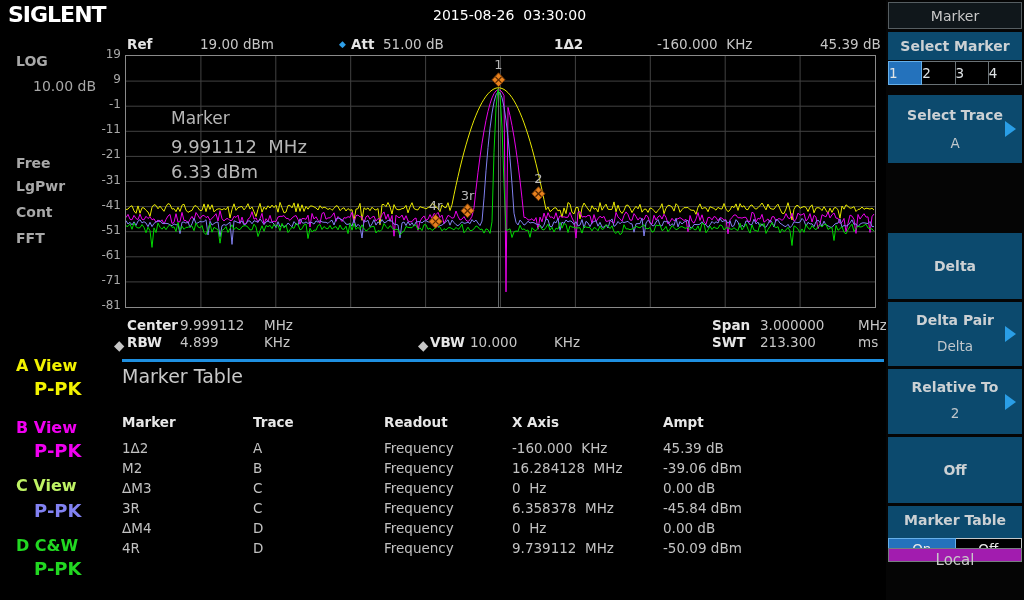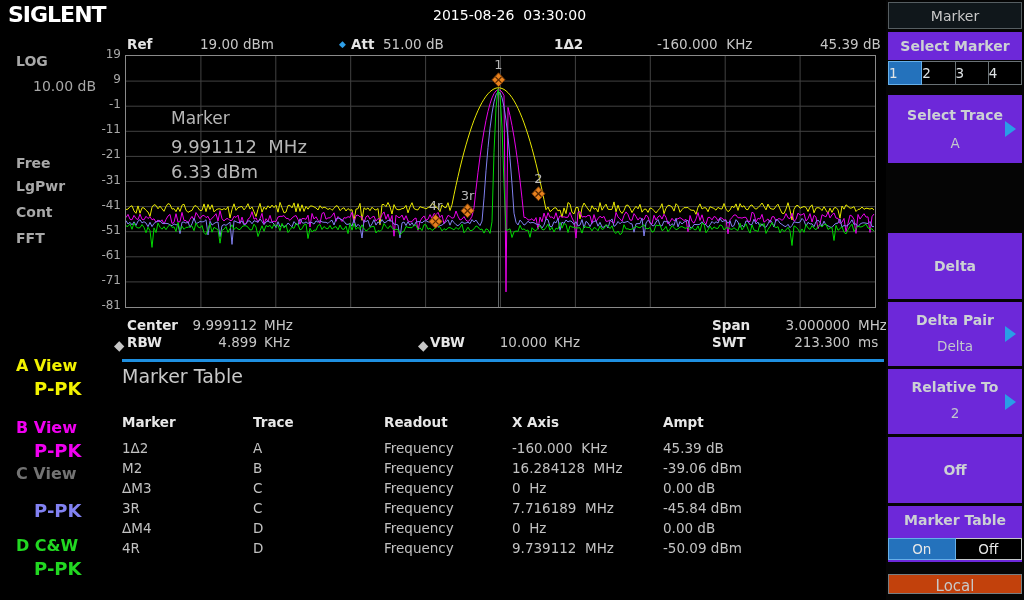--- a/index.html
+++ b/index.html
@@ -23,31 +23,31 @@
 
   
   #plot{position:absolute;left:125px;top:55px;width:749px;height:251px;border:1px solid #8a8a8a;background:#000;}
   #plot svg{display:block;}
   .ytick{position:absolute;left:88px;width:33px;text-align:right;font-size:12px;color:#a8a8a8;}
   .mrk-info{position:absolute;color:#b6b6b6;white-space:pre;}
 
   
   .ft{position:absolute;font-size:13.5px;color:#c6c6c6;white-space:pre;}
   .ft.b{font-weight:bold;color:#e6e6e6;}
-  .ft.num{text-align:right;}
+  .ft.num{text-align:left;}
   #sep-line{position:absolute;left:122px;top:359px;width:762px;height:3px;background:#1e8fe0;}
 
   
   #mt-title{position:absolute;left:122px;top:365px;font-size:19px;color:#c8c8c8;}
   .mth{position:absolute;top:414px;font-size:13.5px;font-weight:bold;color:#e8e8e8;white-space:pre;}
   .mtc{position:absolute;font-size:13.5px;color:#c2c2c2;white-space:pre;}
 
   
   #sidebar{position:absolute;left:886px;top:0;width:138px;height:600px;background:#050505;}
-  .sbox{position:absolute;left:2px;width:134px;background:#6d28d9;color:#ccd1d4;
+  .sbox{position:absolute;left:2px;width:134px;background:#0c4a6e;color:#ccd1d4;
         text-align:center;box-sizing:border-box;}
   .sbox .lbl{font-size:14px;font-weight:bold;}
   .sbox .val{font-size:13.5px;color:#c2c8cc;}
   .sb-blue{background:#2065a8;}
   .arrow{position:absolute;right:6px;top:50%;margin-top:-8px;width:0;height:0;
          border-top:8px solid transparent;border-bottom:8px solid transparent;
          border-left:11px solid #2a9ee6;}
   #sb-title{top:2px;height:27px;line-height:27px;background:#10171b;border:1px solid #565e62;
             font-size:14px;color:#c8c8c8;}
   #sm-label{top:32px;height:28px;line-height:28px;}
@@ -58,21 +58,21 @@
   #normal-box{top:166px;height:64px;line-height:64px;} #normal-box .lbl{color:#e8eef2;}
   #delta-box{top:233px;height:66px;line-height:66px;}
   #dp-box{top:302px;height:64px;} .two .lbl{margin-top:10px;} .two .val{margin-top:10px;}
   #rt-box{top:369px;height:65px;}
   #off-box{top:437px;height:66px;line-height:66px;}
   #mtb-box{top:506px;height:56px;} #mtb-box .lbl{margin-top:6px;}
   #mtb-toggle{position:absolute;left:0;bottom:2px;width:134px;height:22px;display:flex;}
   .tg{flex:1;line-height:20px;font-size:13.5px;color:#e8e8e8;box-sizing:border-box;}
   #tg-on{background:#2472bc;border:1px solid #66b0ea;}
   #tg-off{background:#000;border:1px solid #c4c8ca;border-left:none;}
-  #local-box{top:574px;height:20px;line-height:22px;background:#c2410c;border:1px solid #787e82;
+  #local-box{top:548px;height:14px;line-height:22px;background:#a21caf;border:1px solid #787e82;
              font-size:15px;color:#c8c8c8;}
 </style>
 </head>
 <body>
 
 <div id="screen">
 
   <div class="logo">SIGLENT</div>
   <div class="timestamp">2015-08-26  03:30:00</div>
 
@@ -89,21 +89,21 @@
   <div class="lp n" style="top:78px">10.00 dB</div>
   <div class="lp" style="top:155px">Free</div>
   <div class="lp" style="top:178px">LgPwr</div>
   <div class="lp" style="top:204px">Cont</div>
   <div class="lp" style="top:230px">FFT</div>
   <div id="trace-legend">
       <div class="tv-line" style="top: 356px; color: rgb(242, 242, 0);"><b>A</b> View</div>
       <div class="tv-det" style="top: 378px; color: rgb(242, 242, 0);">P-PK</div>
       <div class="tv-line" style="top: 418px; color: rgb(240, 0, 240);"><b>B</b> View</div>
       <div class="tv-det" style="top: 440px; color: rgb(240, 0, 240);">P-PK</div>
-      <div class="tv-line" style="top: 464px; color: #737373;"><b>C</b> View</div>
+      <div class="tv-line" style="top: 476px; color: #bef264;"><b>C</b> View</div>
       <div class="tv-det" style="top: 500px; color: rgb(130, 130, 242);">P-PK</div>
       <div class="tv-line" style="top: 536px; color: rgb(34, 216, 34);"><b>D</b> C&amp;W</div>
       <div class="tv-det" style="top: 558px; color: rgb(34, 216, 34);">P-PK</div>
     </div>
 
   <div id="yticks">
       <div class="ytick" style="top: 47px;">19</div>
       <div class="ytick" style="top: 72.1px;">9</div>
       <div class="ytick" style="top: 97.2px;">-1</div>
       <div class="ytick" style="top: 122.3px;">-11</div>
@@ -211,21 +211,21 @@
       <span class="mtc" style="left: 512px; top: 460px;">16.284128  MHz</span>
       <span class="mtc" style="left: 663px; top: 460px;">-39.06 dBm</span>
       <span class="mtc" style="left: 122px; top: 480px;">ΔM3</span>
       <span class="mtc" style="left: 253px; top: 480px;">C</span>
       <span class="mtc" style="left: 384px; top: 480px;">Frequency</span>
       <span class="mtc" style="left: 512px; top: 480px;">0  Hz</span>
       <span class="mtc" style="left: 663px; top: 480px;">0.00 dB</span>
       <span class="mtc" style="left: 122px; top: 500px;">3R</span>
       <span class="mtc" style="left: 253px; top: 500px;">C</span>
       <span class="mtc" style="left: 384px; top: 500px;">Frequency</span>
-      <span class="mtc" style="left: 512px; top: 500px;">7.716189  MHz</span>
+      <span class="mtc" style="left: 512px; top: 500px;">6.358378  MHz</span>
       <span class="mtc" style="left: 663px; top: 500px;">-45.84 dBm</span>
       <span class="mtc" style="left: 122px; top: 520px;">ΔM4</span>
       <span class="mtc" style="left: 253px; top: 520px;">D</span>
       <span class="mtc" style="left: 384px; top: 520px;">Frequency</span>
       <span class="mtc" style="left: 512px; top: 520px;">0  Hz</span>
       <span class="mtc" style="left: 663px; top: 520px;">0.00 dB</span>
       <span class="mtc" style="left: 122px; top: 540px;">4R</span>
       <span class="mtc" style="left: 253px; top: 540px;">D</span>
       <span class="mtc" style="left: 384px; top: 540px;">Frequency</span>
       <span class="mtc" style="left: 512px; top: 540px;">9.739112  MHz</span>

